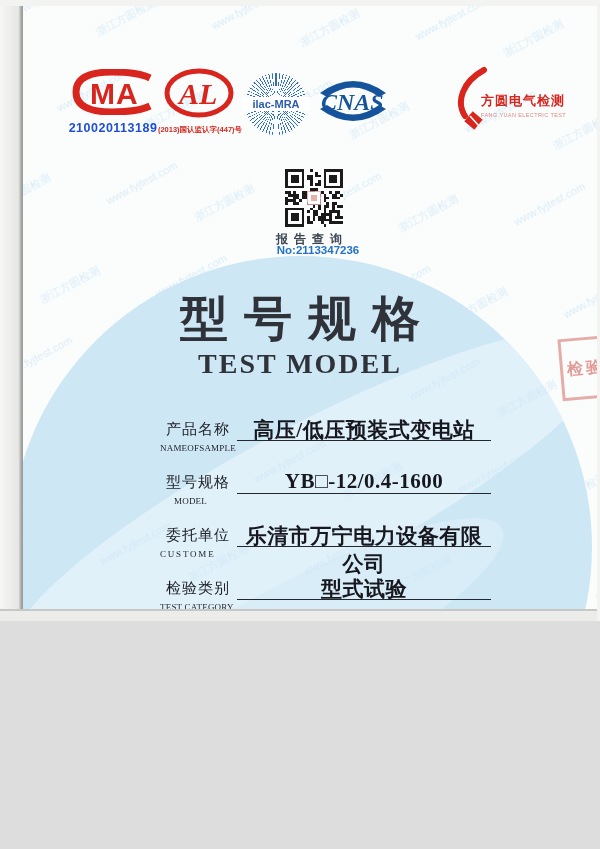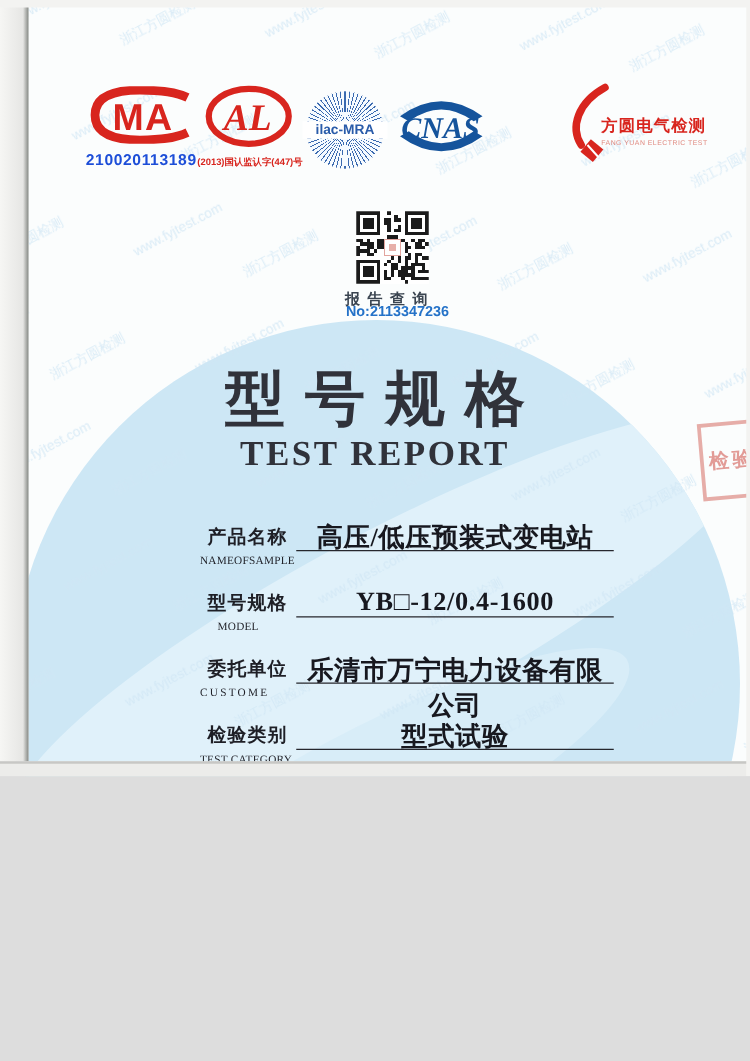--- a/index.html
+++ b/index.html
@@ -56,21 +56,21 @@
   .title-en { position:absolute; left:0; top:348px; width:100%; text-align:center;
     font-weight:700; font-size:28px; color:#30323a; letter-spacing:2px; }
 
   
   .side-stamp { position:absolute; right:-12px; top:337px; width:52px; height:62px;
     border:3px solid rgba(205,75,65,.45); transform:rotate(-5deg); display:flex; align-items:center;
     justify-content:center; color:rgba(205,75,65,.55); font-weight:700; font-size:16px; letter-spacing:3px; }
 
   
   .field { position:absolute; left:166px; width:316px; height:46px; }
-  .f-label { font-weight:700; font-size:15px; color:#1e1f26; letter-spacing:1px; }
+  .f-label { font-weight:400; font-size:15px; color:#1e1f26; letter-spacing:1px; }
   .f-sub { position:absolute; left:-6px; top:23px; font-size:9px; color:#1e1f26; letter-spacing:.2px;text-align:center; }
   .f-sub.indent { left:8px; }
   .f-sub.spaced { letter-spacing:1.8px; }
   .f-line { position:absolute; left:71px; top:-4px; width:254px; height:25px;
     border-bottom:1.8px solid #26272d; text-align:center;
     font-weight:700; font-size:21px; color:#17181f; letter-spacing:.5px; }
 
   
   .company { position:absolute; left:0; width:100%; text-align:center; font-weight:400; color:#2c2d34; z-index:5; }
   .c1 { top:691px; font-size:16px; letter-spacing:3px; }
@@ -147,21 +147,21 @@
           <rect x="1" y="15" width="5" height="5" fill="#fff"></rect>
           <rect x="2" y="16" width="3" height="3" fill="#1b1b1b"></rect>
       </g>
       <rect x="8.3" y="8.3" width="4.4" height="4.4" fill="#ffffff" stroke="#e2a49e" stroke-width="0.3"></rect>
       <rect x="9.4" y="9.4" width="2.2" height="2.2" fill="#dd8d85" opacity="0.7"></rect>
     </svg>
     <div class="qr-caption">报告查询</div>
     <div class="qr-number">No:2113347236</div>
 
     <div class="title-zh">型号规格</div>
-    <div class="title-en">TEST REPORT</div>
+    <div class="title-en">TEST MODEL</div>
 
     <div class="side-stamp">
       <span>检验</span>
     </div>
 
     <div class="field" style="top:420px;">
       <span class="f-label">产品名称</span>
       <span class="f-sub">NAMEOFSAMPLE</span>
       <span class="f-line">高压/低压预装式变电站</span>
     </div>

